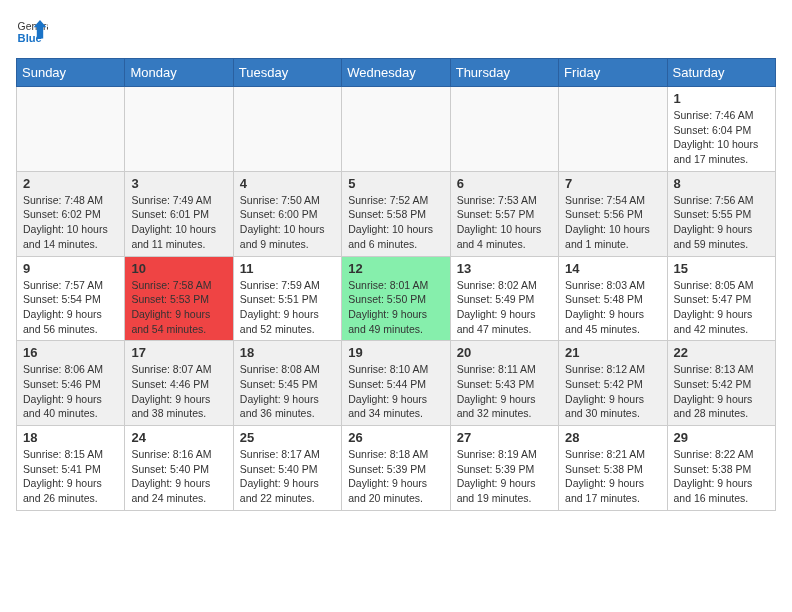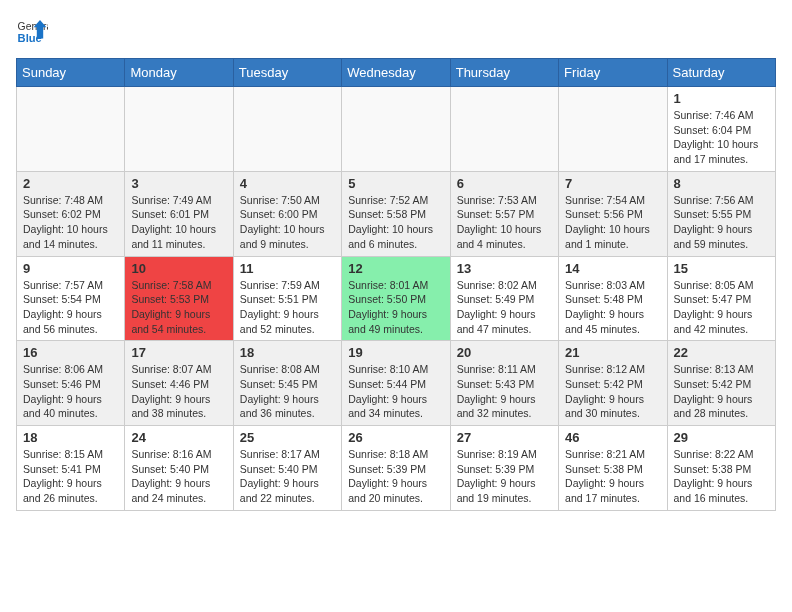--- a/index.html
+++ b/index.html
@@ -284,21 +284,21 @@
 Sunset: 5:39 PM
 Daylight: 9 hours and 20 minutes.</div>
         </td>
         <td style="background-color: rgb(255, 255, 255);">
           <span class="day-number">27</span>
           <div class="day-info">Sunrise: 8:19 AM
 Sunset: 5:39 PM
 Daylight: 9 hours and 19 minutes.</div>
         </td>
         <td style="background-color: rgb(255, 255, 255);">
-          <span class="day-number">46</span>
+          <span class="day-number">28</span>
           <div class="day-info">Sunrise: 8:21 AM
 Sunset: 5:38 PM
 Daylight: 9 hours and 17 minutes.</div>
         </td>
         <td style="background-color: rgb(255, 255, 255);">
           <span class="day-number">29</span>
           <div class="day-info">Sunrise: 8:22 AM
 Sunset: 5:38 PM
 Daylight: 9 hours and 16 minutes.</div>
         </td>

